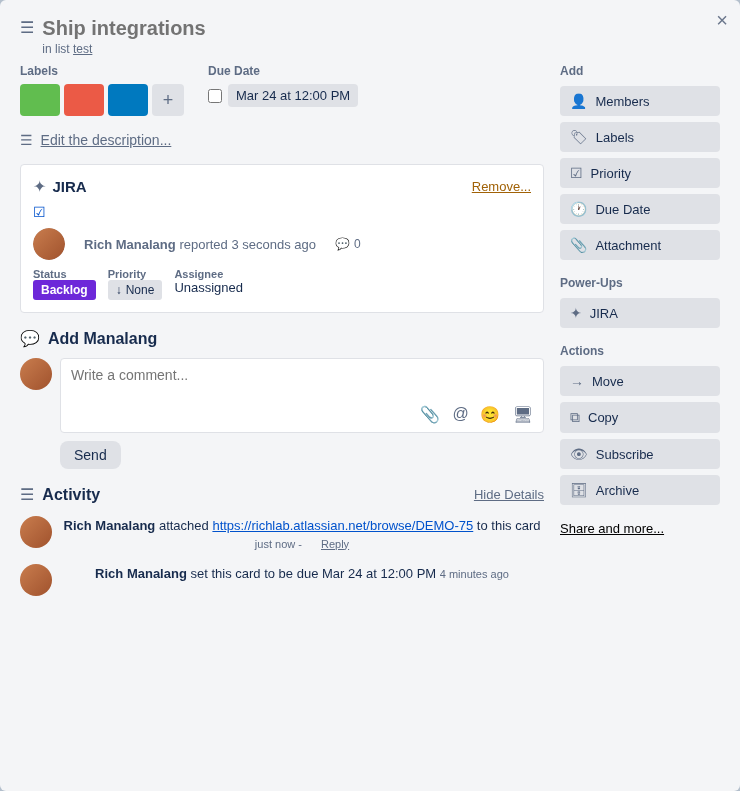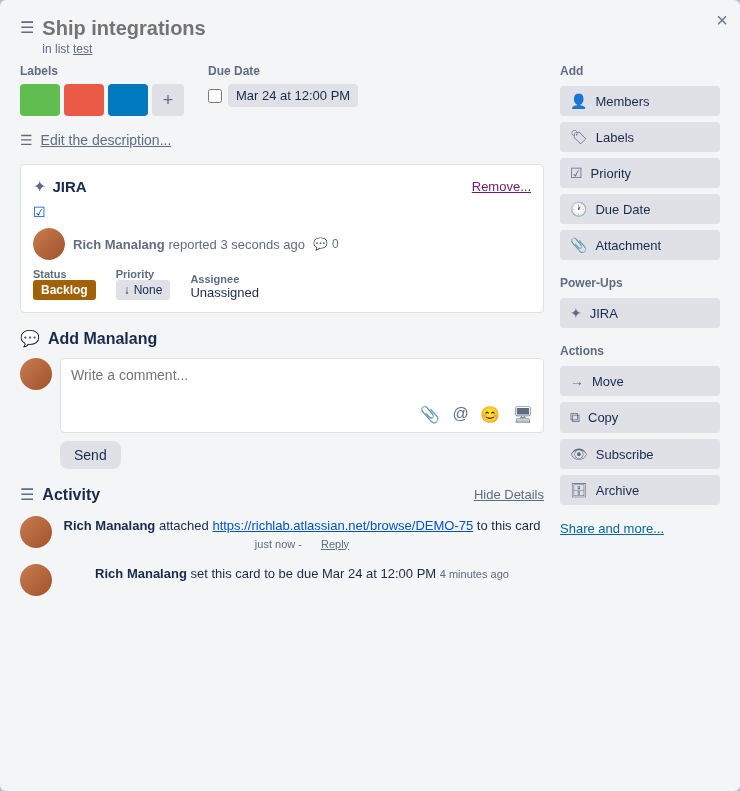--- a/index.html
+++ b/index.html
@@ -150,41 +150,41 @@
       align-items: center;
       margin-bottom: 8px;
     }
     .jira-title-row {
       display: flex;
       align-items: center;
       gap: 6px;
     }
     .jira-icon { color: #5e6c84; font-size: 16px; }
     .jira-title { font-weight: 700; color: #172b4d; font-size: 15px; }
-    .jira-remove { color: #701a75; text-decoration: underline; cursor: pointer; font-size: 13px; }
+    .jira-remove { color: #a16207; text-decoration: underline; cursor: pointer; font-size: 13px; }
     .jira-issue-link {
       display: flex;
       align-items: center;
       gap: 6px;
       margin-bottom: 8px;
     }
     .jira-checkbox-icon {
       color: #0052cc;
       font-size: 14px;
     }
     .jira-issue-title {
       color: #0052cc;
       text-decoration: underline;
       cursor: pointer;
       font-size: 14px;
     }
     .jira-reporter-row {
       display: flex;
       align-items: center;
-      gap: 8px;
+      gap: 19px;
       margin-bottom: 8px;
     }
     .jira-avatar {
       width: 32px;
       height: 32px;
       border-radius: 50%;
       background: #dfe1e6;
       overflow: hidden;
       flex-shrink: 0;
     }
@@ -198,28 +198,28 @@
     .jira-comment-count {
       float: right;
       font-size: 12px;
       color: #5e6c84;
       display: flex;
       align-items: center;
       gap: 4px;
     }
     .jira-meta-row {
       display: flex;
-      gap: 20px;
-      align-items: flex-end;
+      gap: 12px;
+      align-items: flex-start;
       margin-top: 4px;
     }
     .jira-meta-item { display: flex; flex-direction: column; }
     .jira-meta-label { font-size: 11px; color: #5e6c84; font-weight: 600; }
     .status-badge {
-      background: #a16207;
+      background: #6d28d9;
       color: white;
       font-size: 12px;
       font-weight: 600;
       padding: 3px 8px;
       border-radius: 3px;
       cursor: pointer;
     }
     .priority-badge {
       background: #dfe1e6;
       color: #172b4d;
@@ -347,21 +347,21 @@
       border-radius: 4px;
       padding: 7px 10px;
       font-size: 13px;
       color: #172b4d;
       cursor: pointer;
       margin-bottom: 6px;
       text-align: left;
     }
     .sidebar-btn-icon { font-size: 14px; color: #5e6c84; }
     .share-link {
-      color: #0369a1;
+      color: #000000;
       text-decoration: underline;
       cursor: pointer;
       font-size: 13px;
       display: block;
       margin-top: 16px;
     }
   </style>
 </head>
 <body>
 

